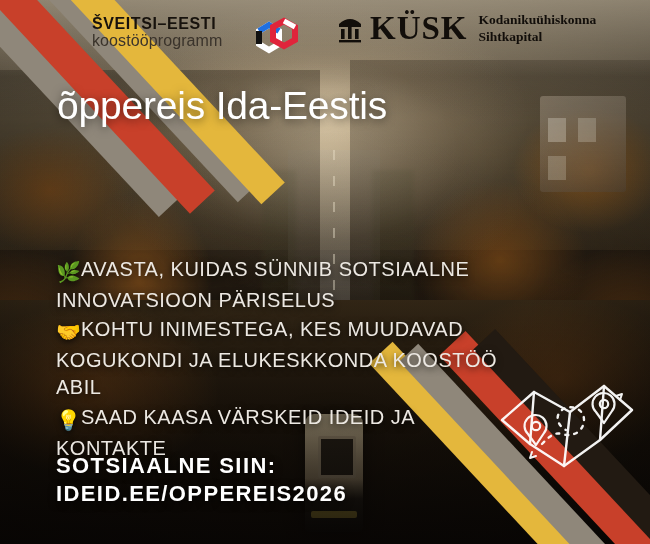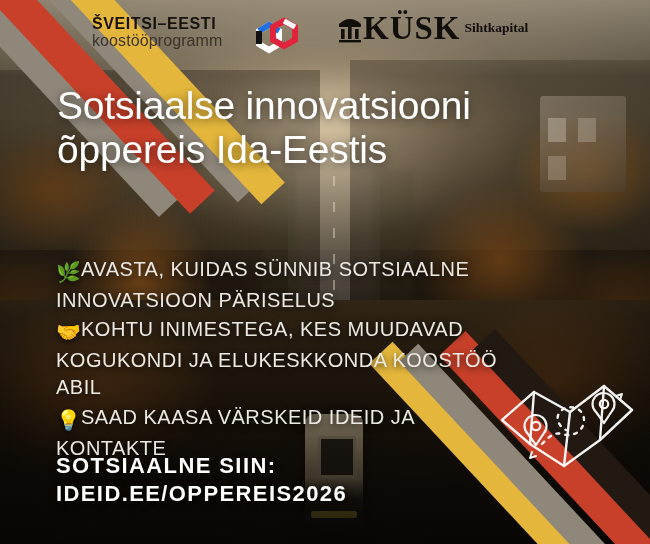--- a/index.html
+++ b/index.html
@@ -92,21 +92,21 @@
   .tl span{width:400px;height:30px;transform-origin:0 0;transform:rotate(47deg);}
   .br{right:-96px;bottom:-98px;width:300px;height:300px;}
   .br span{width:400px;height:30px;transform-origin:100% 100%;transform:rotate(47deg);right:0;bottom:0;}
 
   
   .logos{position:absolute;left:0;top:10px;width:650px;height:58px;}
   .sv-logo{position:absolute;left:92px;top:6px;text-align:left;}
   .sv-l1{font-size:16px;font-weight:bold;color:#17120d;letter-spacing:.6px;line-height:1.05;}
   .sv-l2{font-size:16px;color:#3a332b;letter-spacing:.1px;line-height:1.05;}
   .sv-mark{position:absolute;left:249px;top:4px;width:54px;height:52px;}
-  .kusk{position:absolute;left:337px;top:2px;display:flex;align-items:center;}
+  .kusk{position:absolute;left:337px;top:2px;display:flex;align-items:center;gap:7px;}
   .kusk-icon{width:26px;height:28px;}
   .kusk-word{font-family:"Liberation Serif", serif;font-size:33px;font-weight:bold;color:#120e0a;letter-spacing:1px;line-height:1;}
   .kusk-sub{font-family:"Liberation Serif", serif;font-size:13.5px;font-weight:bold;color:#120e0a;line-height:1.22;margin-left:4px;}
 
   
   .headline{position:absolute;left:57px;top:84px;width:560px;}
   .h-l1,.h-l2{font-size:39px;font-weight:400;color:#ffffff;line-height:1.13;letter-spacing:-.2px;
     text-shadow:0 2px 10px rgba(0,0,0,.55);}
   .h-date{font-size:40px;font-weight:bold;color:#ffffff;line-height:1.2;margin-top:5px;letter-spacing:-.2px;
     text-shadow:0 2px 10px rgba(0,0,0,.6);}
@@ -182,27 +182,27 @@
         <svg width="26" height="28" viewBox="0 0 26 28">
           <path d="M2 9 Q13 -1 24 9 L24 12 L2 12 Z" fill="#120e0a"></path>
           <rect x="4" y="14" width="3.6" height="10" fill="#120e0a"></rect>
           <rect x="11" y="12" width="3.6" height="12" fill="#120e0a"></rect>
           <rect x="18" y="14" width="3.6" height="10" fill="#120e0a"></rect>
           <rect x="2" y="25" width="22" height="2.4" fill="#120e0a"></rect>
         </svg>
       </span>
       <span class="kusk-word">KÜSK</span>
       <span class="kusk-sub">
+        <div>Kodanikuühiskonna</div>
         <div>Sihtkapital</div>
       </span>
     </div>
   </div>
 
   <div class="headline">
-    <div class="h-l1">Sotsiaalse innovatsiooni</div>
     <div class="h-l2">õppereis Ida-Eestis</div>
   </div>
 
   <div class="bullets">
     <div class="bullet">
       <span class="emo">🌿</span><span>AVASTA, KUIDAS SÜNNIB SOTSIAALNE INNOVATSIOON PÄRISELUS</span>
     </div>
     <div class="bullet">
       <span class="emo">🤝</span><span>KOHTU INIMESTEGA, KES MUUDAVAD KOGUKONDI JA ELUKESKKONDA KOOSTÖÖ ABIL</span>
     </div>

